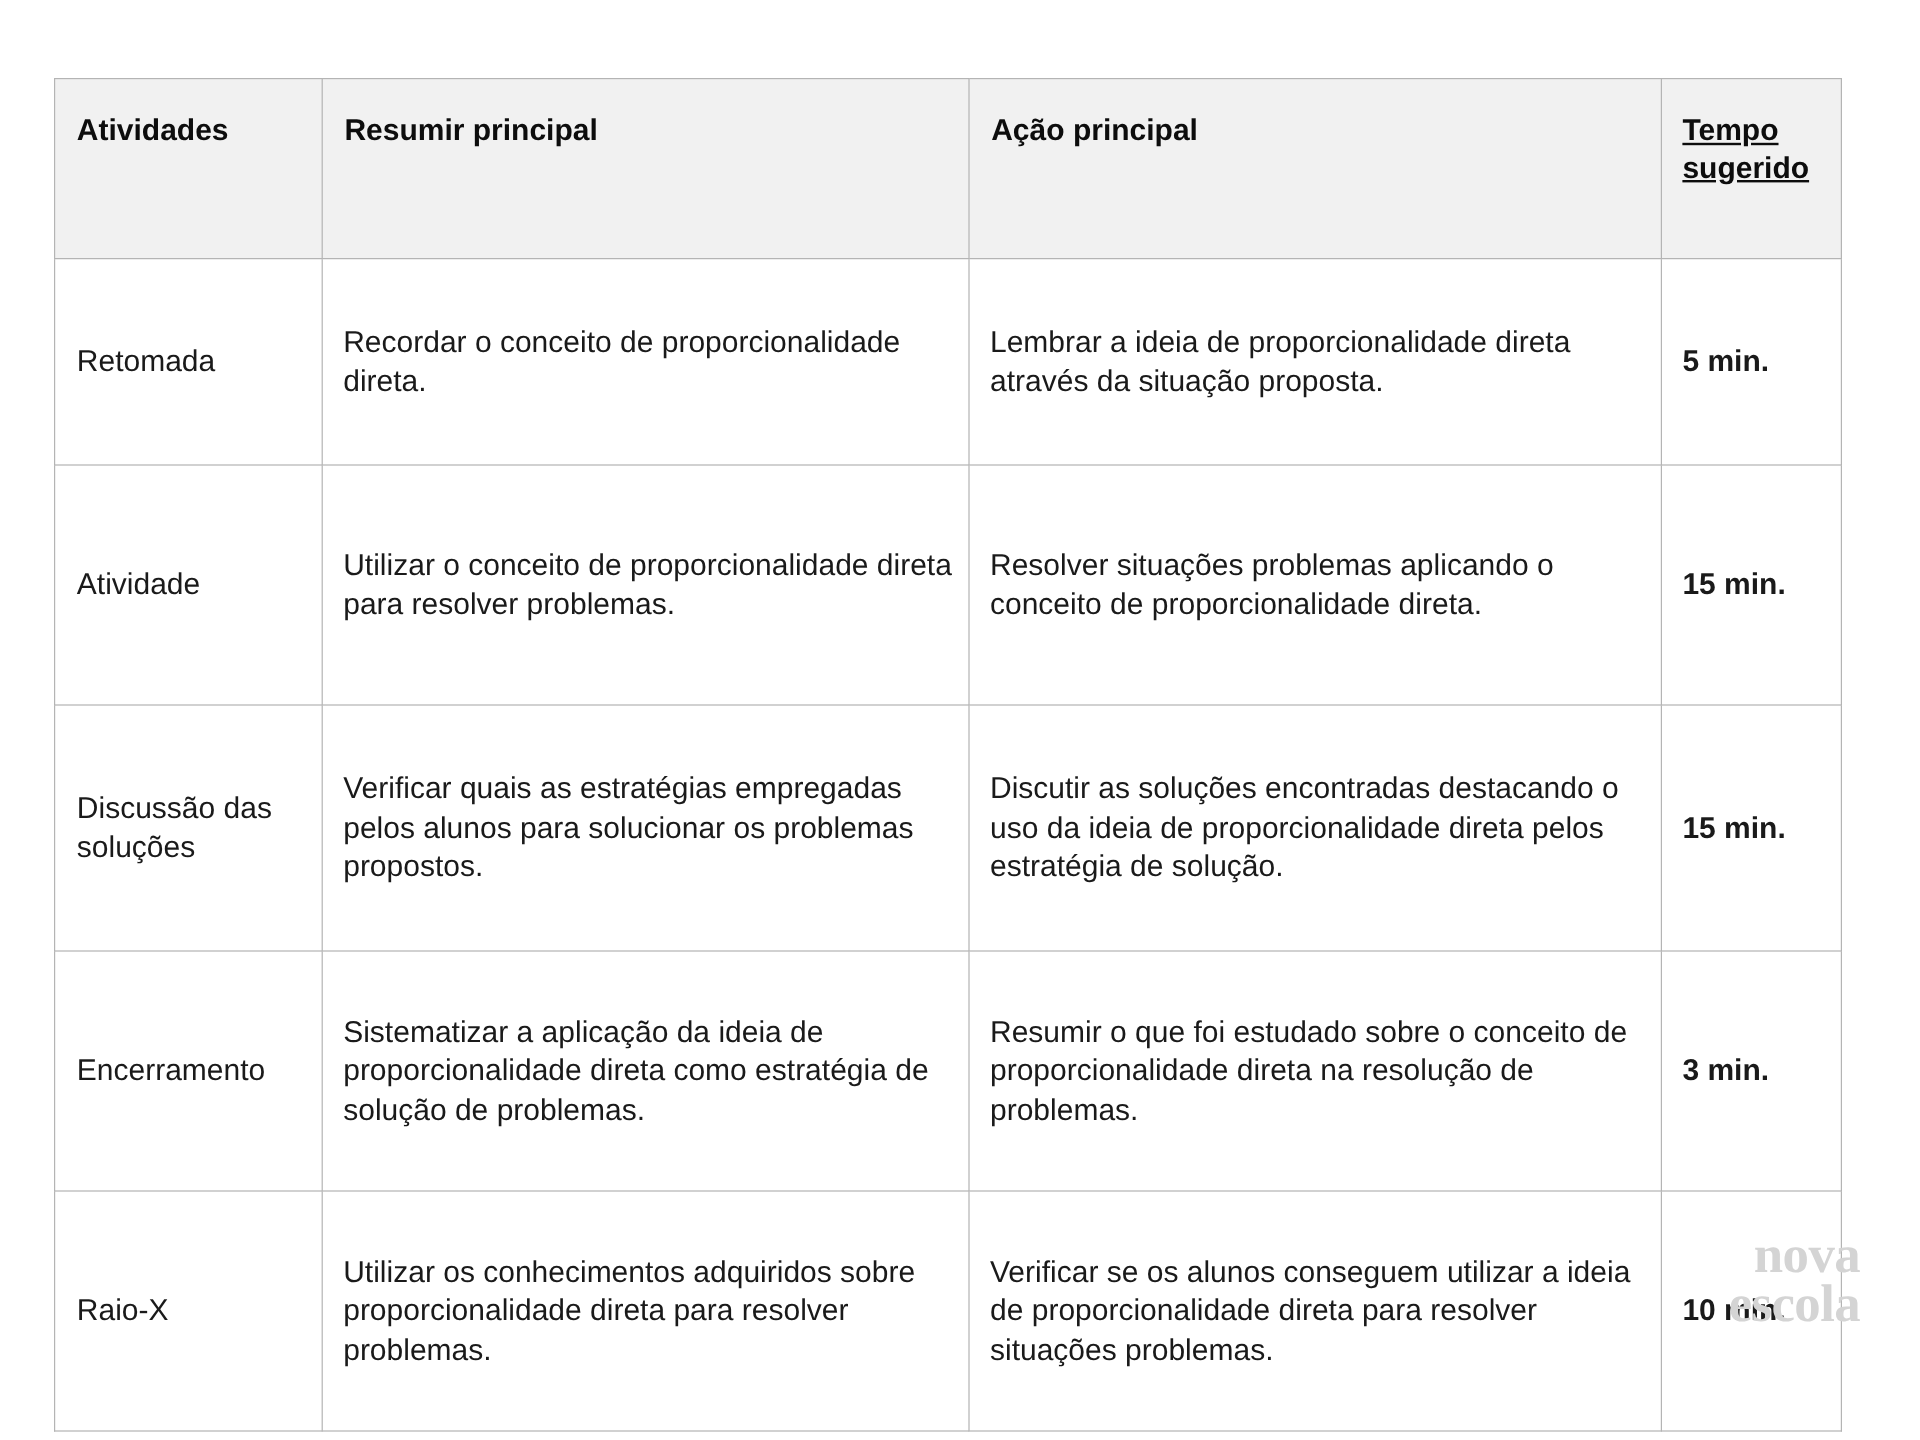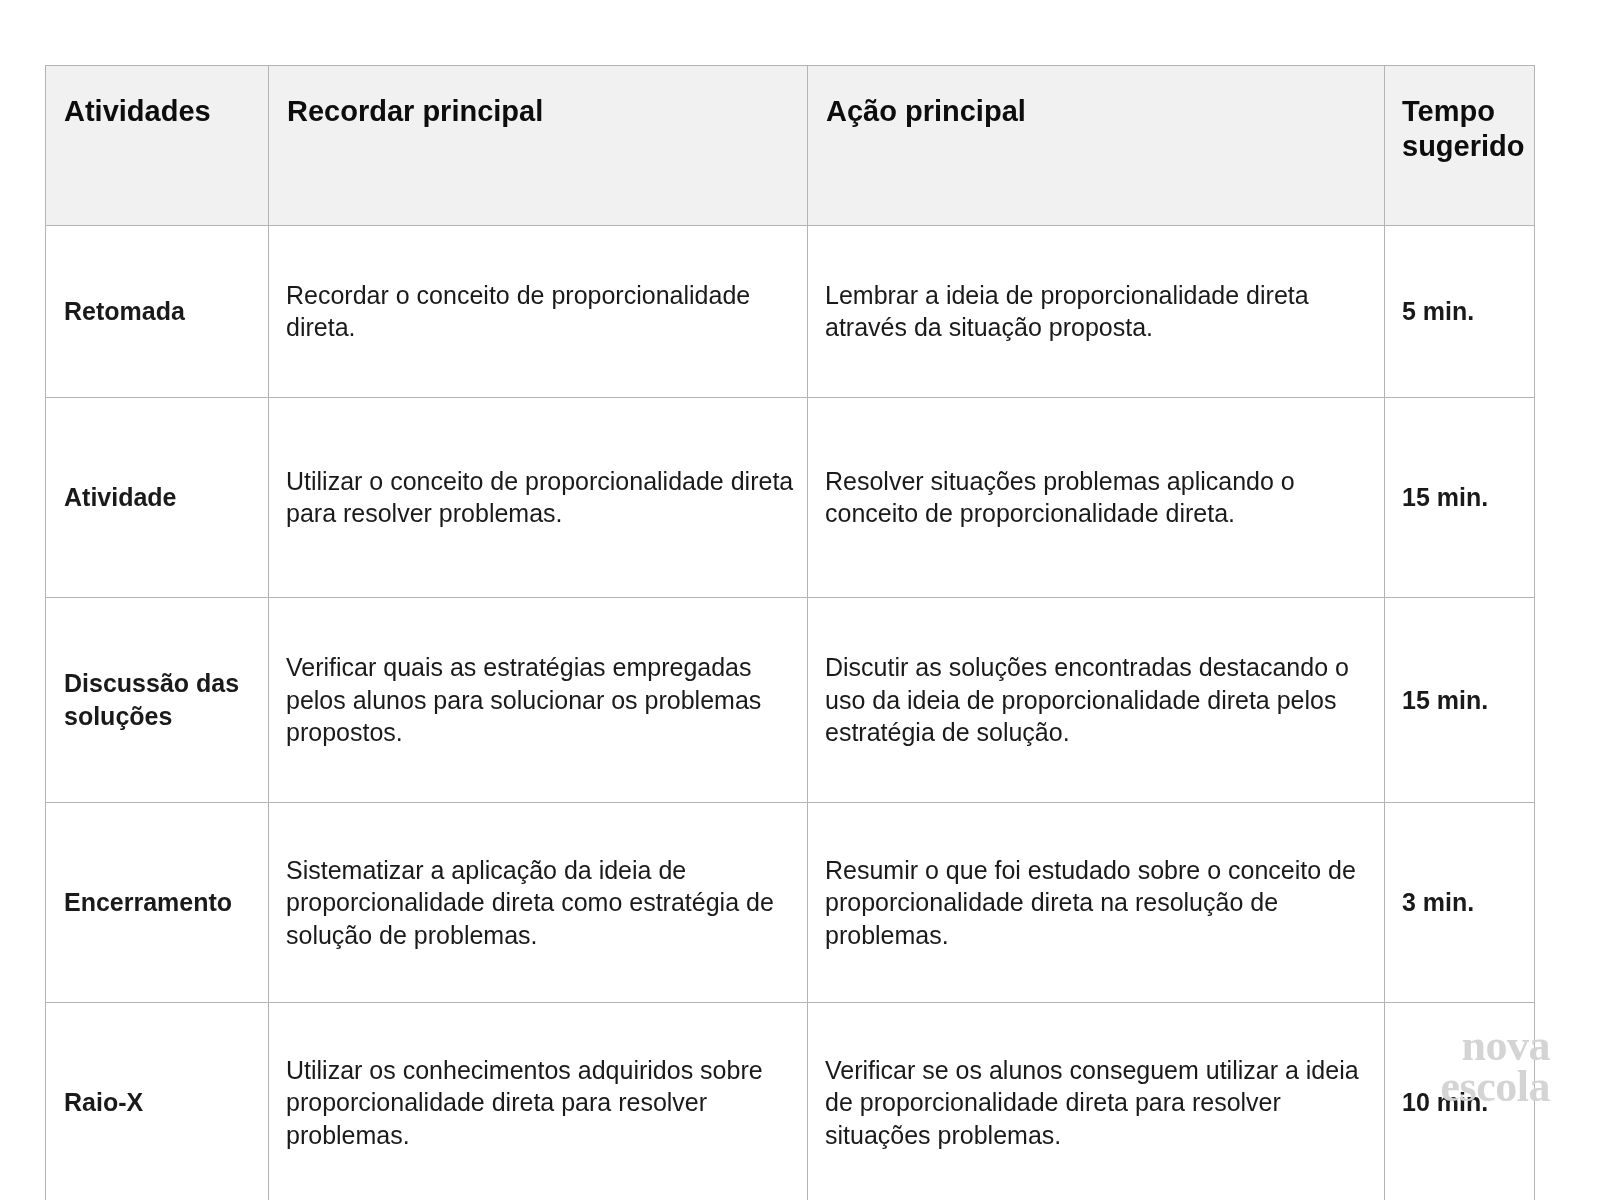--- a/index.html
+++ b/index.html
@@ -47,43 +47,43 @@
   table.activities th,
   table.activities td {
     border: 1px solid #b4b4b4;
     vertical-align: middle;
     text-align: left;
   }
 
   table.activities thead th {
     background: #f1f1f1;
     font-weight: bold;
-    font-size: 29px;
+    font-size: 25px;
     line-height: 1.22;
     color: #0d0d0d;
     padding: 28px 18px 60px 18px;
     vertical-align: top;
   }
   table.activities thead th.th-tempo {
     padding-left: 17px;
     padding-right: 10px;
+    text-decoration: underline;
   }
 
   table.activities tbody td {
     font-size: 25px;
     line-height: 1.3;
     color: #1a1a1a;
     padding: 22px 18px;
     font-weight: normal;
   }
 
   table.activities tbody td.cell-atividade {
     padding-left: 18px;
     padding-right: 10px;
-    font-weight: bold;
   }
   table.activities tbody td.cell-objetivo {
     padding-left: 17px;
     padding-right: 4px;
   }
   table.activities tbody td.cell-acao {
     padding-left: 17px;
     padding-right: 22px;
   }
   table.activities tbody td.cell-tempo {
@@ -123,21 +123,21 @@
     <table class="activities">
       <colgroup>
         <col class="c-atividades">
         <col class="c-objetivo">
         <col class="c-acao">
         <col class="c-tempo">
       </colgroup>
       <thead>
         <tr>
           <th class="th-atividades">Atividades</th>
-          <th class="th-objetivo">Recordar principal</th>
+          <th class="th-objetivo">Resumir principal</th>
           <th class="th-acao">Ação principal</th>
           <th class="th-tempo">
             <span>Tempo</span><br>
             <span>sugerido</span>
           </th>
         </tr>
       </thead>
       <tbody>
 
         <tr class="row-retomada">

